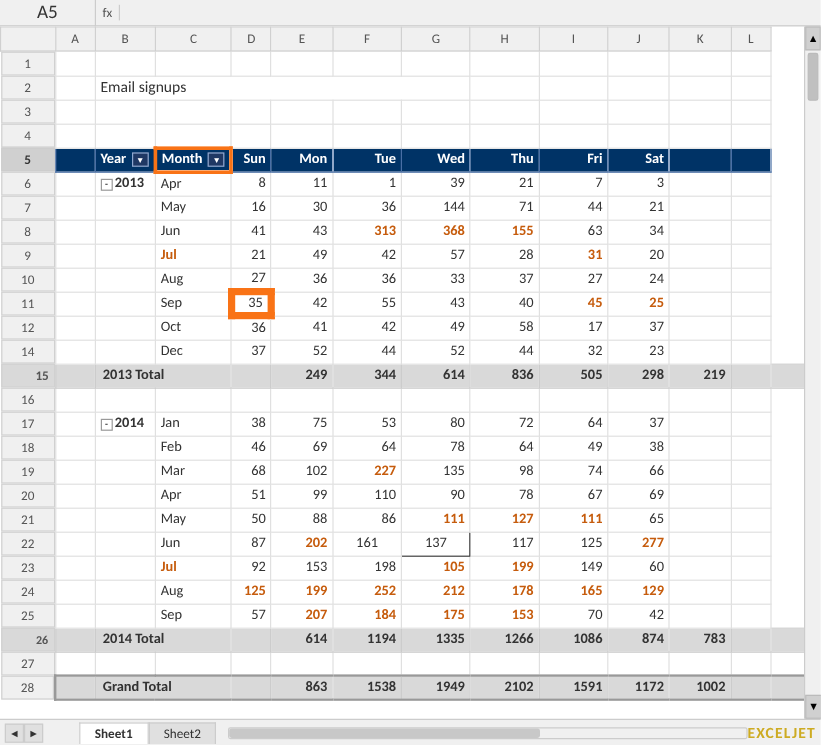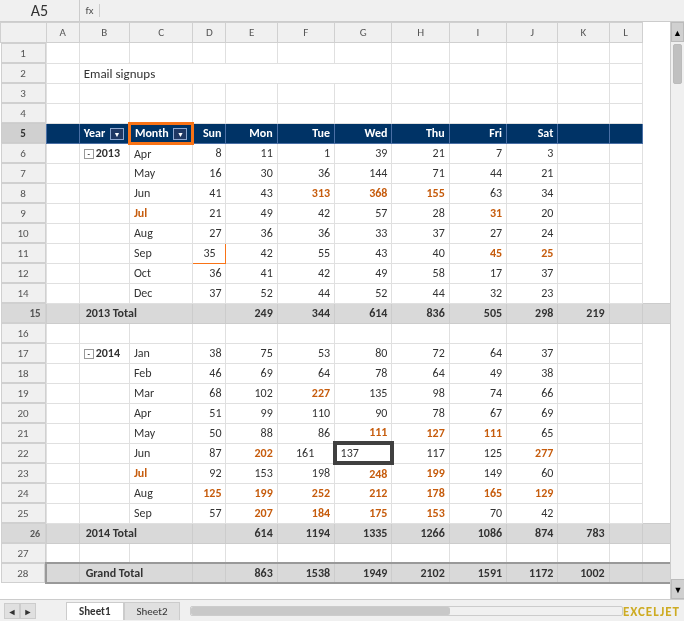--- a/index.html
+++ b/index.html
@@ -404,21 +404,21 @@
             <td class="num" style="border:1px solid #e0e0e0;text-align:right;">24</td>
             <td class="empty-cell"></td>
             <td class="empty-cell"></td>
           </tr>
 
           <tr>
             <td class="row-num-cell" style="background:#f0f0f0;border:1px solid #d0d0d0;text-align:center;color:#555;font-size:11px;">11</td>
             <td class="empty-cell"></td>
             <td class="empty-cell" style="border:1px solid #e0e0e0;"></td>
             <td class="month-cell" style="border:1px solid #e0e0e0;">Sep</td>
-            <td class="num" style="border:1px solid #f97316;text-align:center;margin-left:40px;">35</td>
+            <td class="num" style="border:6px solid #f97316;text-align:right;margin-left:40px;">35</td>
             <td class="num" style="border:1px solid #e0e0e0;text-align:right;">42</td>
             <td class="num" style="border:1px solid #e0e0e0;text-align:right;">55</td>
             <td class="num" style="border:1px solid #e0e0e0;text-align:right;">43</td>
             <td class="num" style="border:1px solid #e0e0e0;text-align:right;">40</td>
             <td class="num orange" style="border:1px solid #e0e0e0;text-align:right;color:#c65c0d;">45</td>
             <td class="num orange" style="border:1px solid #e0e0e0;text-align:right;color:#c65c0d;">25</td>
             <td class="empty-cell"></td>
             <td class="empty-cell"></td>
           </tr>
 
@@ -570,37 +570,37 @@
           </tr>
 
           <tr>
             <td class="row-num-cell" style="background:#f0f0f0;border:1px solid #d0d0d0;text-align:center;color:#555;font-size:11px;">22</td>
             <td class="empty-cell"></td>
             <td class="empty-cell" style="border:1px solid #e0e0e0;"></td>
             <td class="month-cell" style="border:1px solid #e0e0e0;">Jun</td>
             <td class="num" style="border:1px solid #e0e0e0;text-align:right;">87</td>
             <td class="num orange" style="border:1px solid #e0e0e0;text-align:right;color:#c65c0d;">202</td>
             <td class="num" style="border:1px solid #e0e0e0;text-align:center;">161</td>
-            <td class="num" style="border:4px solid #404040;text-align:left;margin-top:16px;">137</td>
+            <td class="num" style="border:1px solid #404040;text-align:center;margin-top:16px;">137</td>
             <td class="num" style="border:1px solid #e0e0e0;text-align:right;">117</td>
             <td class="num" style="border:1px solid #e0e0e0;text-align:right;">125</td>
             <td class="num orange" style="border:1px solid #e0e0e0;text-align:right;color:#c65c0d;">277</td>
             <td class="empty-cell"></td>
             <td class="empty-cell"></td>
           </tr>
 
           <tr>
             <td class="row-num-cell" style="background:#f0f0f0;border:1px solid #d0d0d0;text-align:center;color:#555;font-size:11px;">23</td>
             <td class="empty-cell"></td>
             <td class="empty-cell" style="border:1px solid #e0e0e0;"></td>
             <td class="month-cell orange" style="border:1px solid #e0e0e0;color:#c65c0d;">Jul</td>
             <td class="num" style="border:1px solid #e0e0e0;text-align:right;">92</td>
             <td class="num" style="border:1px solid #e0e0e0;text-align:right;">153</td>
             <td class="num" style="border:1px solid #e0e0e0;text-align:right;">198</td>
-            <td class="num orange" style="border:1px solid #e0e0e0;text-align:right;color:#c65c0d;">248</td>
+            <td class="num orange" style="border:1px solid #e0e0e0;text-align:right;color:#c65c0d;">105</td>
             <td class="num orange" style="border:1px solid #e0e0e0;text-align:right;color:#c65c0d;">199</td>
             <td class="num" style="border:1px solid #e0e0e0;text-align:right;">149</td>
             <td class="num" style="border:1px solid #e0e0e0;text-align:right;">60</td>
             <td class="empty-cell"></td>
             <td class="empty-cell"></td>
           </tr>
 
           <tr>
             <td class="row-num-cell" style="background:#f0f0f0;border:1px solid #d0d0d0;text-align:center;color:#555;font-size:11px;">24</td>
             <td class="empty-cell"></td>

